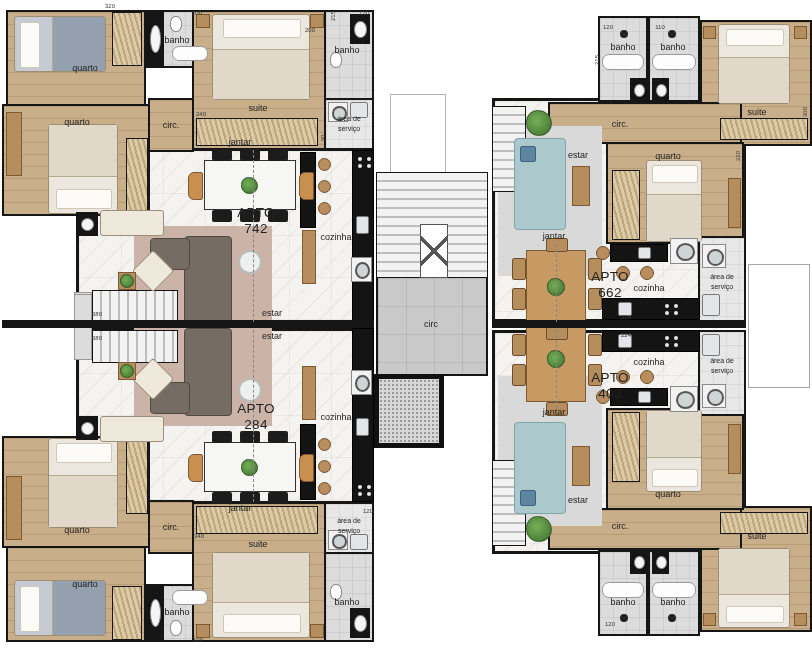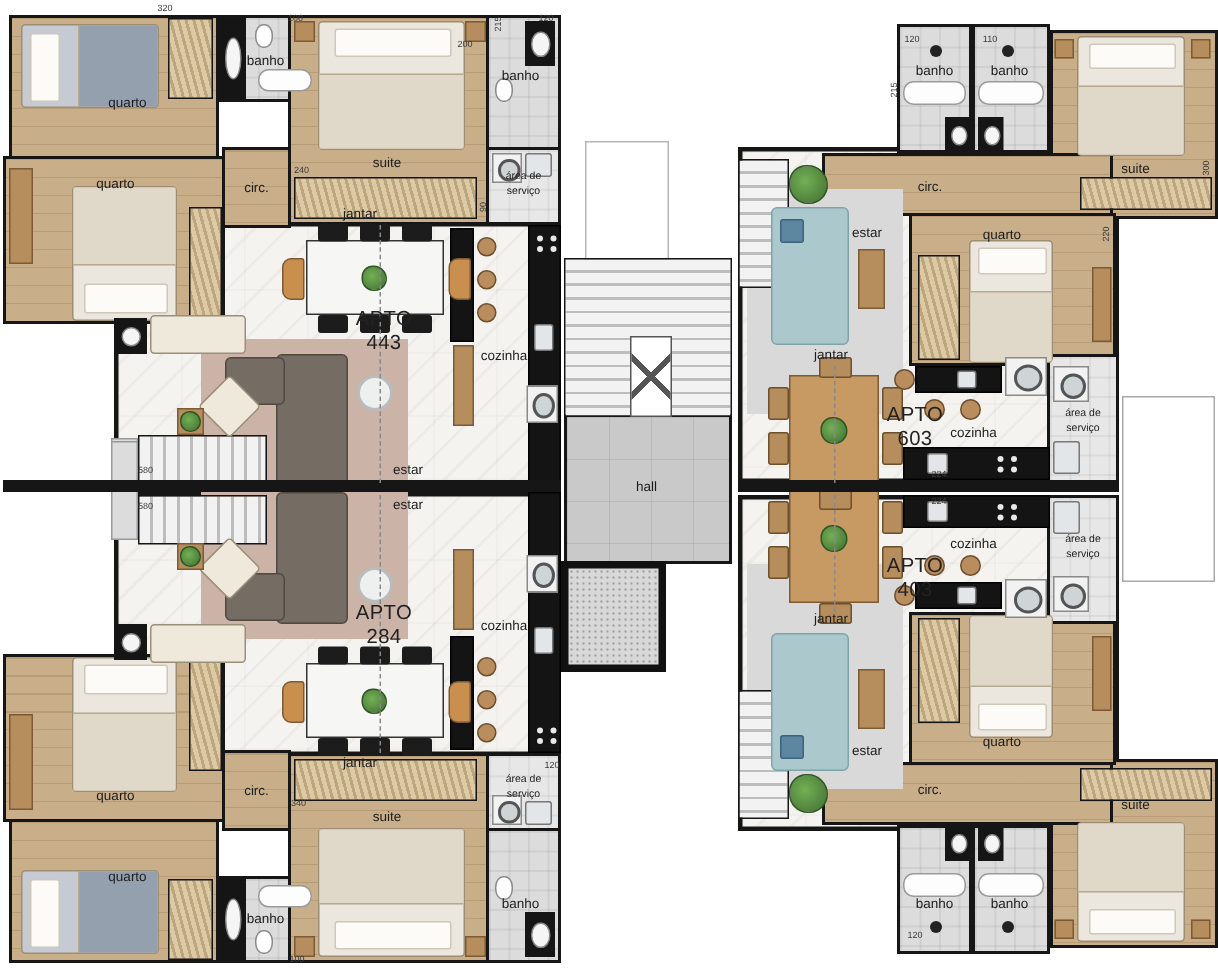--- a/index.html
+++ b/index.html
@@ -304,49 +304,49 @@
   <span class="lbl" style="left:85px;top:68px">quarto</span>
   <span class="lbl" style="left:177px;top:40px">banho</span>
   <span class="lbl" style="left:77px;top:122px">quarto</span>
   <span class="lbl" style="left:171px;top:125px">circ.</span>
   <span class="lbl" style="left:258px;top:108px">suite</span>
   <span class="lbl" style="left:347px;top:50px">banho</span>
   <span class="lbl sm" style="left:349px;top:118px">área de</span>
   <span class="lbl sm" style="left:349px;top:128px">serviço</span>
   <span class="lbl" style="left:240px;top:142px">jantar</span>
   <span class="lbl big" style="left:256px;top:212px">APTO</span>
-  <span class="lbl big" style="left:256px;top:228px">443</span>
+  <span class="lbl big" style="left:256px;top:228px">742</span>
   <span class="lbl" style="left:336px;top:237px">cozinha</span>
   <span class="lbl" style="left:272px;top:313px">estar</span>
 
   <span class="lbl" style="left:272px;top:336px">estar</span>
   <span class="lbl big" style="left:256px;top:408px">APTO</span>
   <span class="lbl big" style="left:256px;top:424px">284</span>
   <span class="lbl" style="left:336px;top:417px">cozinha</span>
   <span class="lbl" style="left:240px;top:508px">jantar</span>
   <span class="lbl" style="left:171px;top:527px">circ.</span>
   <span class="lbl sm" style="left:349px;top:520px">área de</span>
   <span class="lbl sm" style="left:349px;top:530px">serviço</span>
   <span class="lbl" style="left:258px;top:544px">suite</span>
   <span class="lbl" style="left:77px;top:530px">quarto</span>
   <span class="lbl" style="left:85px;top:584px">quarto</span>
   <span class="lbl" style="left:177px;top:612px">banho</span>
   <span class="lbl" style="left:347px;top:602px">banho</span>
 
-  <span class="lbl" style="left:431px;top:324px">hall</span>
+  <span class="lbl" style="left:431px;top:324px">circ</span>
 
   <span class="lbl" style="left:623px;top:47px">banho</span>
   <span class="lbl" style="left:673px;top:47px">banho</span>
   <span class="lbl" style="left:757px;top:112px">suite</span>
   <span class="lbl" style="left:620px;top:124px">circ.</span>
   <span class="lbl" style="left:668px;top:156px">quarto</span>
   <span class="lbl" style="left:578px;top:155px">estar</span>
   <span class="lbl" style="left:554px;top:236px">jantar</span>
   <span class="lbl big" style="left:610px;top:276px">APTO</span>
-  <span class="lbl big" style="left:610px;top:292px">603</span>
+  <span class="lbl big" style="left:610px;top:292px">662</span>
   <span class="lbl" style="left:649px;top:288px">cozinha</span>
   <span class="lbl sm" style="left:722px;top:276px">área de</span>
   <span class="lbl sm" style="left:722px;top:286px">serviço</span>
 
   <span class="lbl sm" style="left:722px;top:360px">área de</span>
   <span class="lbl sm" style="left:722px;top:370px">serviço</span>
   <span class="lbl" style="left:649px;top:362px">cozinha</span>
   <span class="lbl big" style="left:610px;top:377px">APTO</span>
   <span class="lbl big" style="left:610px;top:393px">403</span>
   <span class="lbl" style="left:554px;top:412px">jantar</span>

